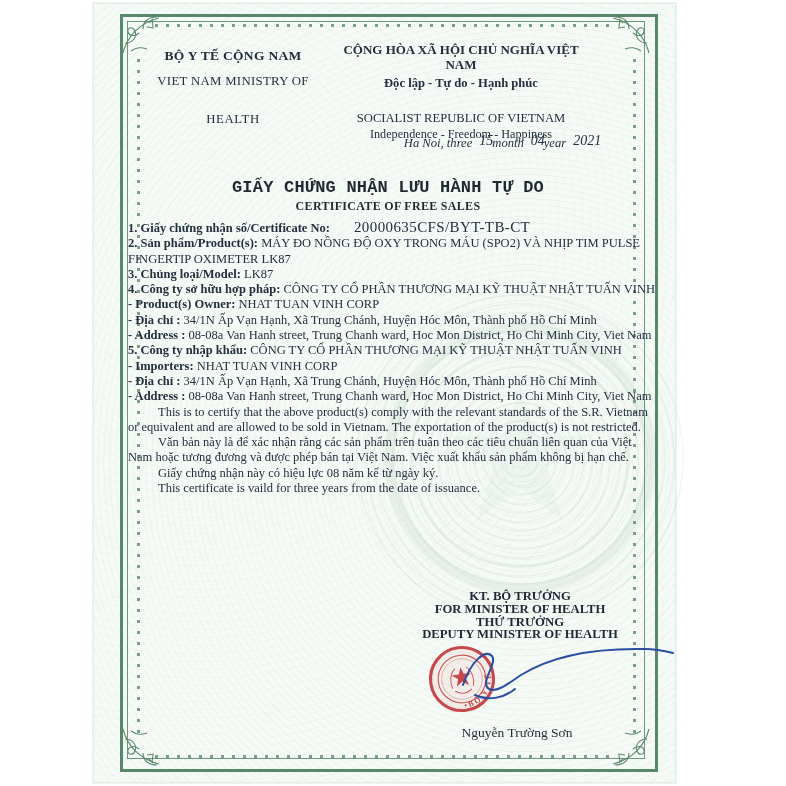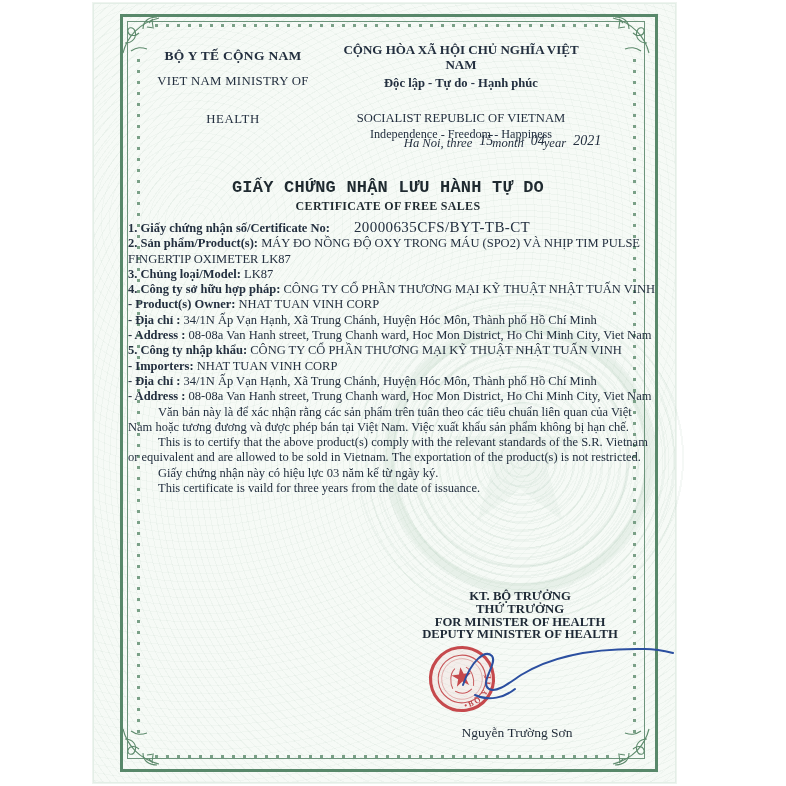--- a/index.html
+++ b/index.html
@@ -165,30 +165,30 @@
     <p><b>2. Sản phẩm/Product(s):</b> <span>MÁY ĐO NỒNG ĐỘ OXY TRONG MÁU (SPO2) VÀ NHỊP TIM PULSE FINGERTIP OXIMETER LK87</span></p>
     <p><b>3. Chủng loại/Model:</b> <span>LK87</span></p>
     <p><b>4. Công ty sở hữu hợp pháp:</b> <span>CÔNG TY CỔ PHẦN THƯƠNG MẠI KỸ THUẬT NHẬT TUẤN VINH</span></p>
     <p><b>- Product(s) Owner:</b> <span>NHAT TUAN VINH CORP</span></p>
     <p class="mt1"><b>- Địa chỉ :</b> <span>34/1N Ấp Vạn Hạnh, Xã Trung Chánh, Huyện Hóc Môn, Thành phố Hồ Chí Minh</span></p>
     <p><b>- Address :</b> <span>08-08a Van Hanh street, Trung Chanh ward, Hoc Mon District, Ho Chi Minh City, Viet Nam</span></p>
     <p><b>5. Công ty nhập khẩu:</b> <span>CÔNG TY CỔ PHẦN THƯƠNG MẠI KỸ THUẬT NHẬT TUẤN VINH</span></p>
     <p class="mt3"><b>- Importers:</b> <span>NHAT TUAN VINH CORP</span></p>
     <p class="mt6"><b>- Địa chỉ :</b> <span>34/1N Ấp Vạn Hạnh, Xã Trung Chánh, Huyện Hóc Môn, Thành phố Hồ Chí Minh</span></p>
     <p><b>- Address :</b> <span>08-08a Van Hanh street, Trung Chanh ward, Hoc Mon District, Ho Chi Minh City, Viet Nam</span></p>
+    <p class="indent mt3">This is to certify that the above product(s) comply with the relevant standards of the S.R. Vietnam or equivalent and are allowed to be sold in Vietnam. The exportation of the product(s) is not restricted.</p>
     <p class="indent mt1">Văn bản này là để xác nhận rằng các sản phẩm trên tuân theo các tiêu chuẩn liên quan của Việt Nam hoặc tương đương và được phép bán tại Việt Nam. Việc xuất khẩu sản phẩm không bị hạn chế.</p>
-    <p class="indent mt3">This is to certify that the above product(s) comply with the relevant standards of the S.R. Vietnam or equivalent and are allowed to be sold in Vietnam. The exportation of the product(s) is not restricted.</p>
-    <p class="indent mt7">Giấy chứng nhận này có hiệu lực 03 năm kể từ ngày ký.</p>
+    <p class="indent mt7">Giấy chứng nhận này có hiệu lực 08 năm kể từ ngày ký.</p>
     <p class="indent mt8">This certificate is vaild for three years from the date of issuance.</p>
   </div>
 
   <div class="sigblock">
     <div>KT. BỘ TRƯỞNG</div>
+    <div>FOR MINISTER OF HEALTH</div>
     <div>THỨ TRƯỞNG</div>
-    <div>FOR MINISTER OF HEALTH</div>
     <div>DEPUTY MINISTER OF HEALTH</div>
   </div>
 
   <svg class="seal" viewBox="0 0 100 100">
     <circle cx="50" cy="50" r="45" fill="rgba(231,160,160,.14)" stroke="#c23b3f" stroke-width="4.5"></circle>
     <circle cx="50" cy="50" r="34" fill="none" stroke="#c4494d" stroke-width="1.6"></circle>
     <circle cx="50" cy="50" r="29" fill="none" stroke="rgba(196,73,77,.55)" stroke-width="1"></circle>
     <path d="M35 62 C32 52 34 40 42 34 M65 62 C68 52 66 40 58 34" fill="none" stroke="#c4494d" stroke-width="1.4"></path>
     <path d="M38 66 C46 72 54 72 62 66" fill="none" stroke="#c4494d" stroke-width="1.4"></path>
     <path d="M50 33 L53.5 43 L64 43 L55.5 49.5 L58.8 60 L50 53.6 L41.2 60 L44.5 49.5 L36 43 L46.5 43 Z" fill="#c23b3f"></path>

